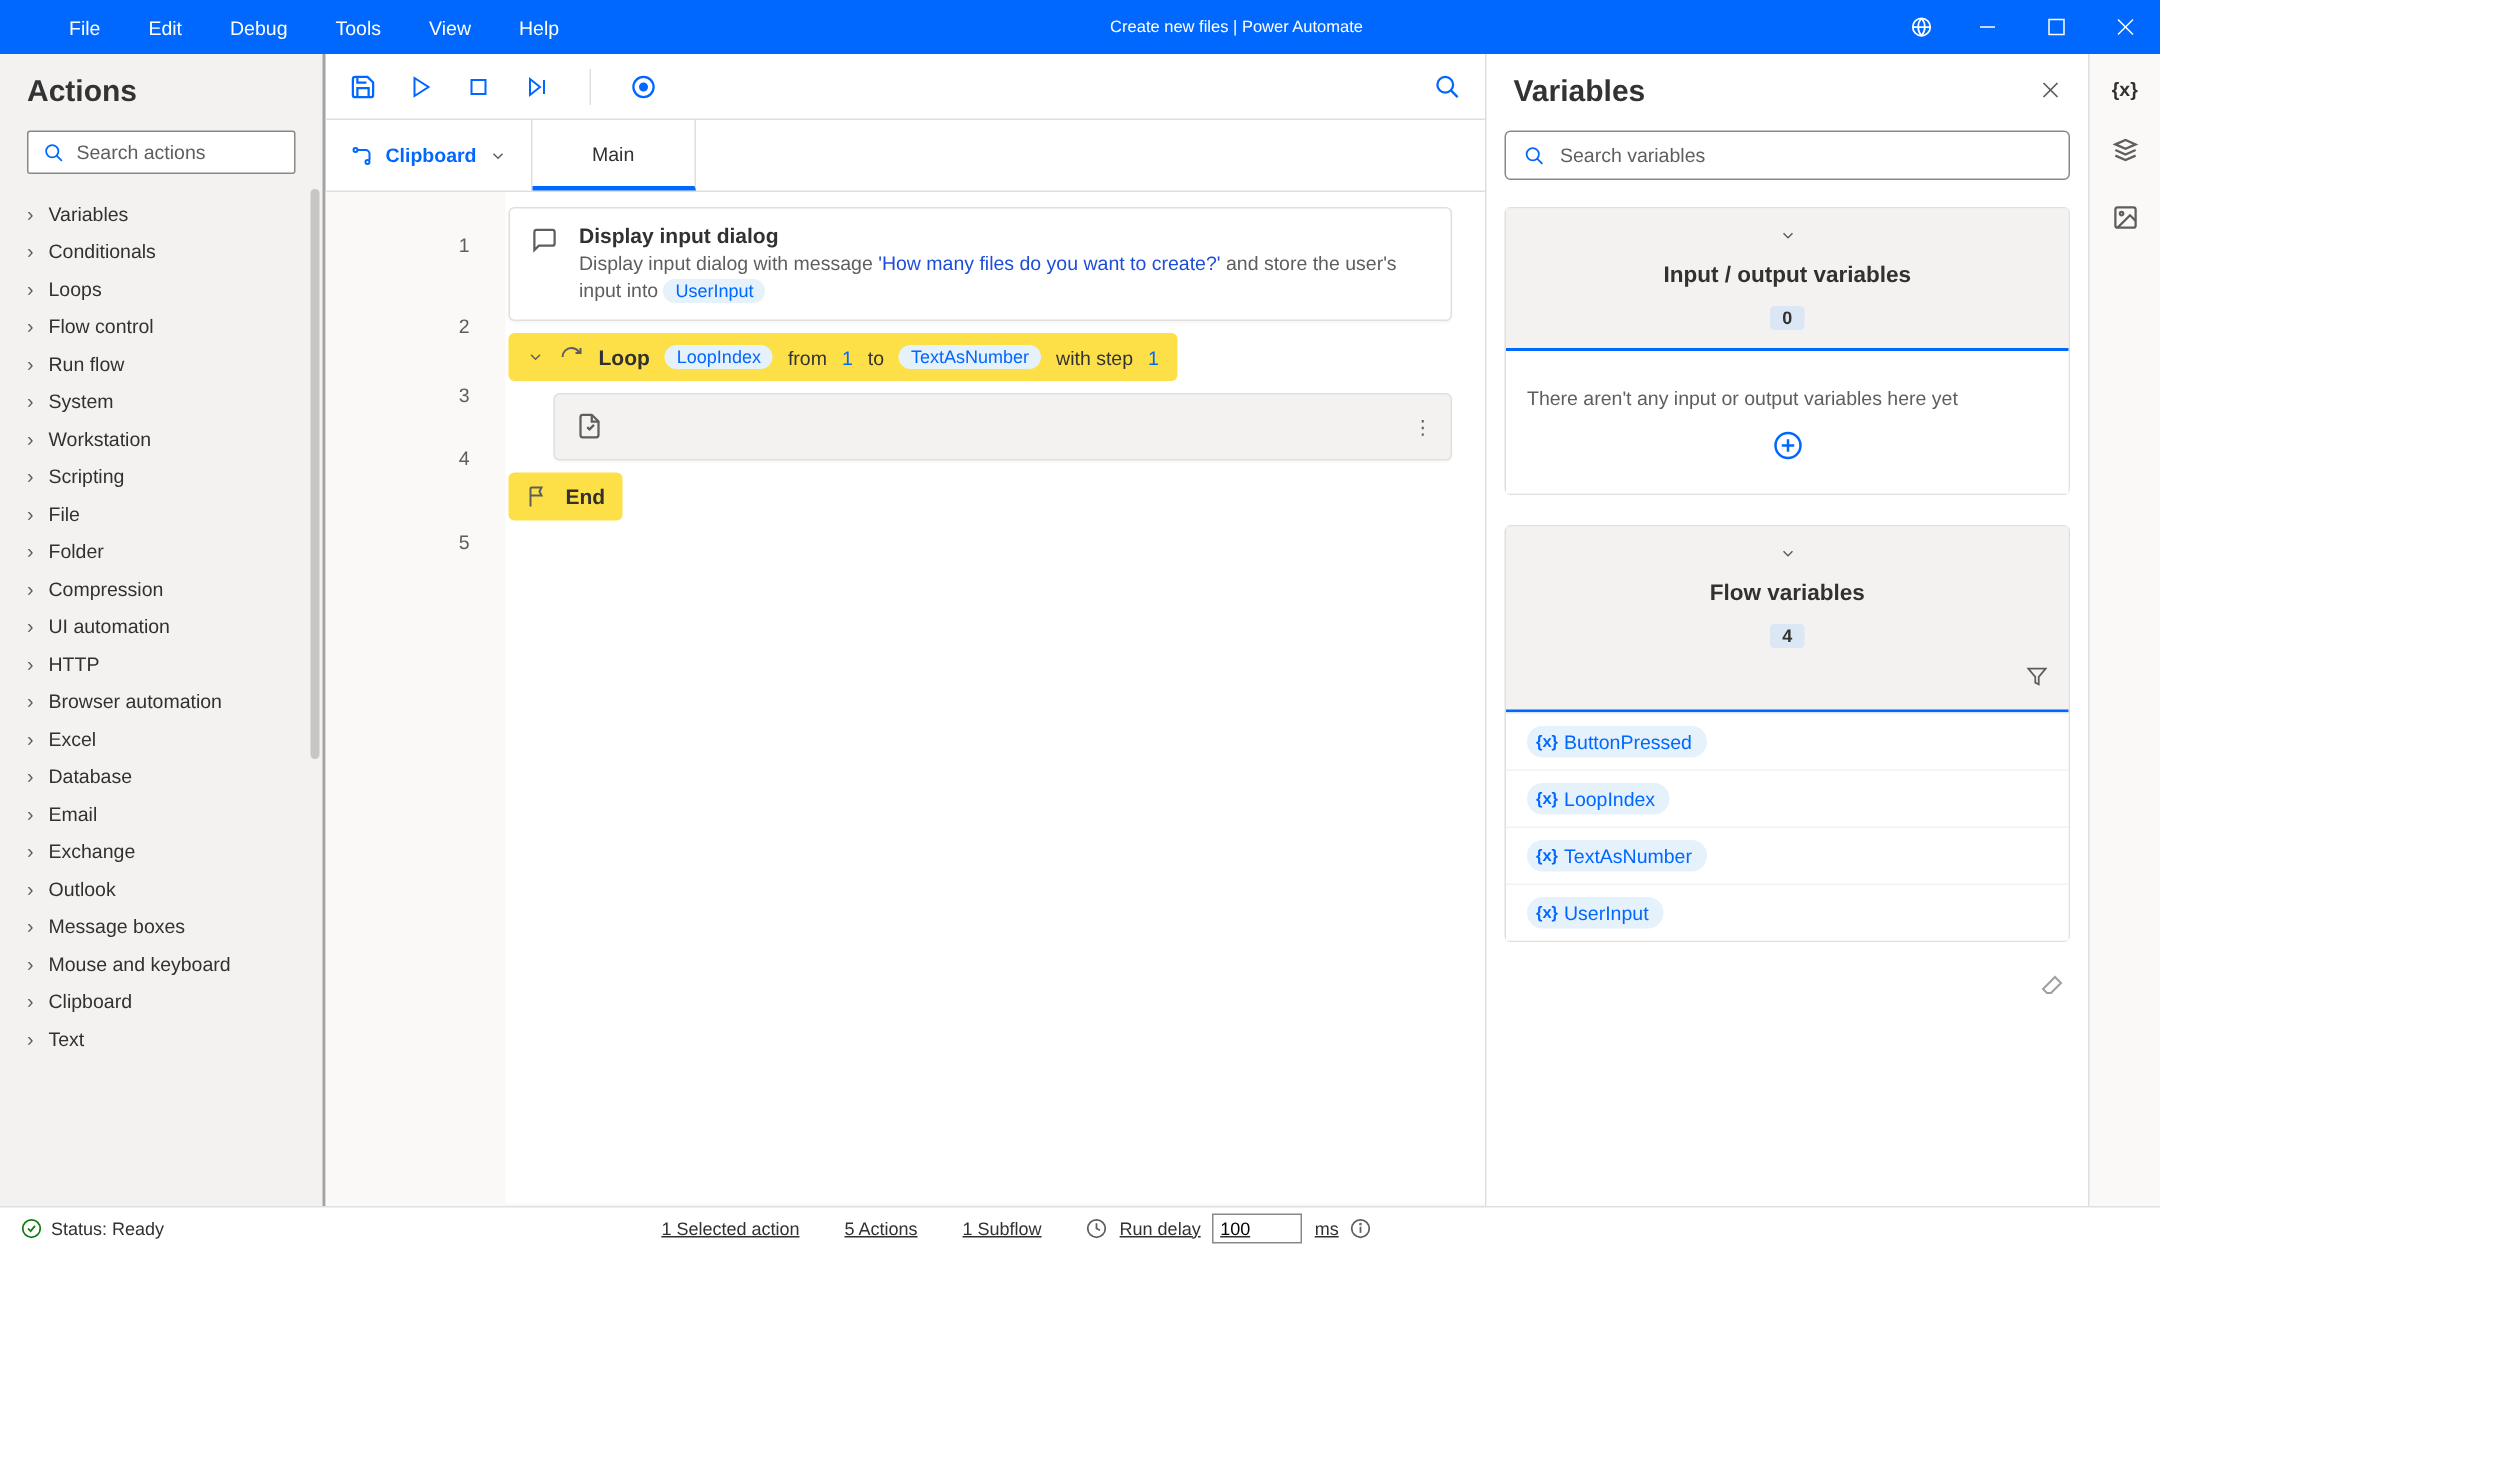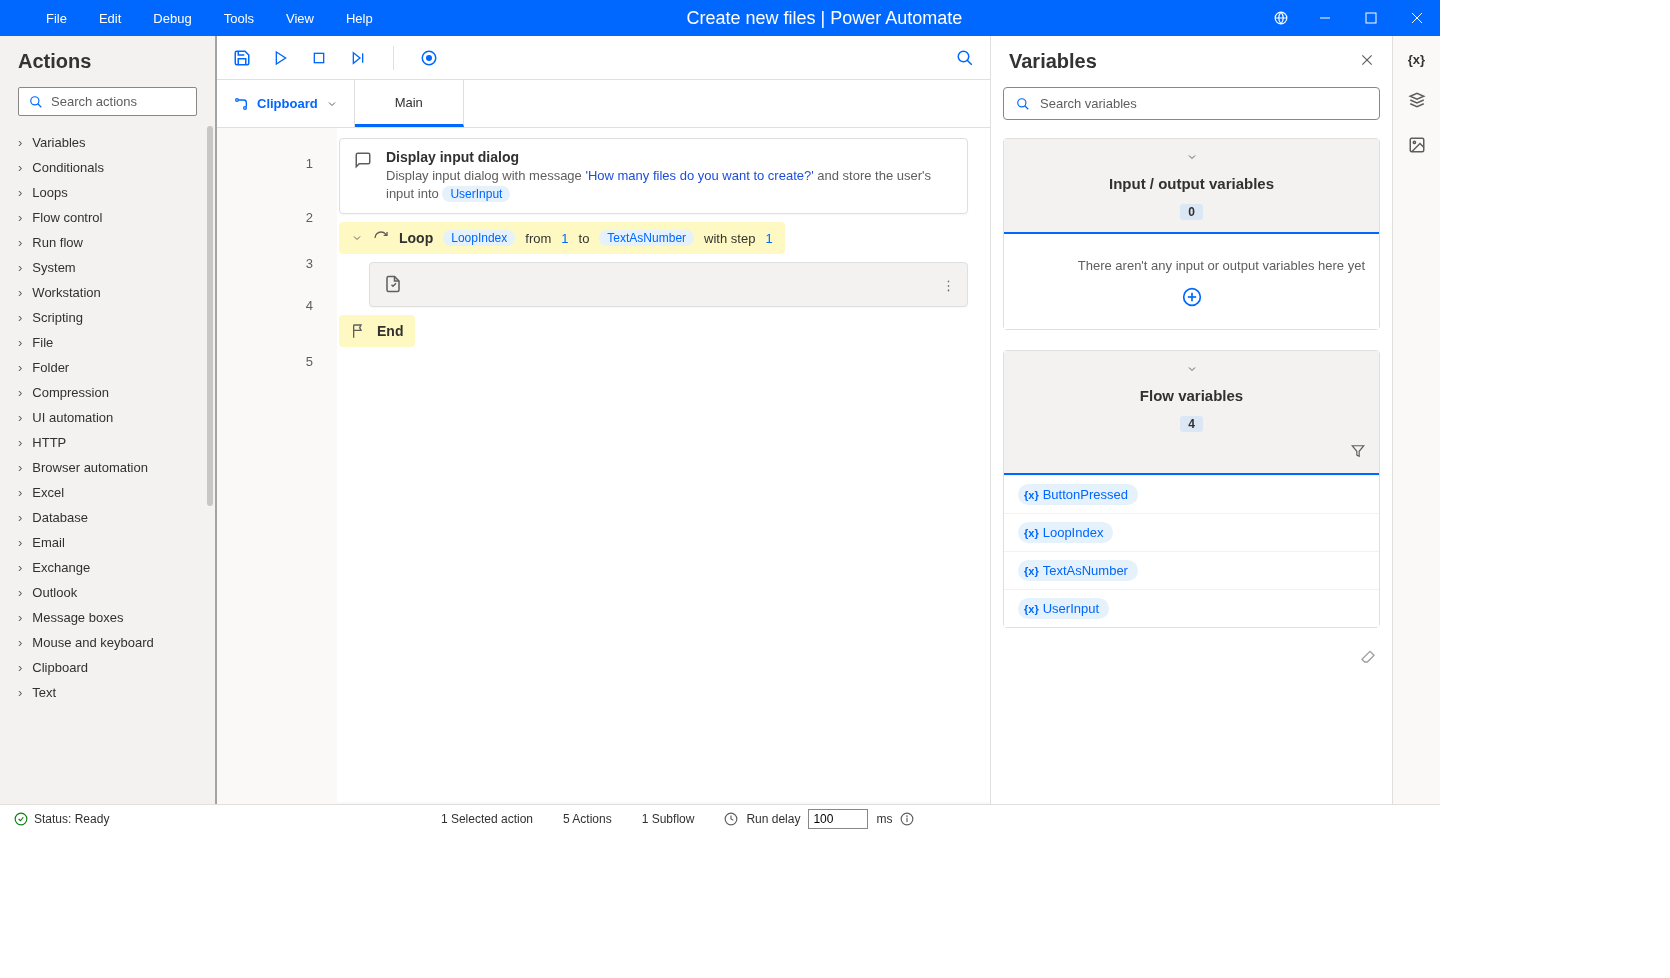--- a/index.html
+++ b/index.html
@@ -1,21 +1,21 @@
 <!DOCTYPE html>
 <html><head>
 <meta charset="utf-8">
 <style>
 * { box-sizing: border-box; margin: 0; padding: 0; }
 body { font-family: "Segoe UI", sans-serif; font-size: 13px; color: #333; background: #fff; width: 1440px; height: 832px; overflow: hidden; }
 
 .titlebar { background: #0067ff; height: 36px; display: flex; align-items: center; color: #fff; }
 .titlebar .menu { display: flex; gap: 0; padding-left: 30px; }
 .titlebar .menu span { padding: 8px 16px; font-size: 13px; }
-.titlebar .title { flex: 1; text-align: center; font-size: 18px; }
+.titlebar .title { flex: 1; text-align: center; font-size: 11px; }
 .titlebar .win-controls { display: flex; align-items: center; }
 .titlebar .win-controls .env { padding: 0 14px; font-size: 12px; display: flex; align-items: center; gap: 6px; }
 .titlebar .win-controls .btn { width: 46px; height: 36px; display: flex; align-items: center; justify-content: center; }
 .titlebar svg { stroke: #fff; }
 
 .main { display: flex; height: 768px; }
 .sidebar-left { width: 217px; background: #f3f2f1; border-right: 2px solid #a3a3a3; display: flex; flex-direction: column; }
 .sidebar-left h2 { font-size: 20px; font-weight: 600; padding: 14px 18px 8px; }
 .sidebar-left .search { margin: 6px 18px 10px; border: 1px solid #8a8886; background: #fff; border-radius: 2px; display: flex; align-items: center; padding: 6px 10px; color: #605e5c; }
 .sidebar-left .search svg { margin-right: 8px; }
@@ -43,55 +43,55 @@
 .action-card .icon { width: 20px; padding-top: 2px; color: #605e5c; }
 .action-card .body .title { font-weight: 600; font-size: 14px; color: #323130; margin-bottom: 2px; }
 .action-card .body .desc { font-size: 13px; color: #605e5c; line-height: 1.4; }
 .action-card .more { position: absolute; right: 12px; top: 50%; transform: translateY(-50%); color: #605e5c; }
 
 .token { background: #e5f1fb; color: #0067ff; padding: 1px 8px; border-radius: 10px; font-size: 12px; }
 .link-text { color: #1d4ed8; }
 .num { color: #0067ff; }
 
 .loop-container { }
-.loop-head, .loop-end { background: #fef9c3; border-radius: 4px; padding: 8px 12px; display: inline-flex; align-items: center; gap: 10px; margin-bottom: 8px; font-size: 13px; }
+.loop-head, .loop-end { background: #fde047; border-radius: 4px; padding: 8px 12px; display: inline-flex; align-items: center; gap: 10px; margin-bottom: 8px; font-size: 13px; }
 .loop-head .title, .loop-end .title { font-weight: 600; font-size: 14px; color: #323130; }
 .loop-body { padding-left: 30px; margin-bottom: 8px; }
 .loop-body .action-card { background: #f3f2f1; }
 
 .sidebar-right { width: 402px; border-left: 1px solid #e1dfdd; background: #fff; display: flex; flex-direction: column; position: relative; }
 .sidebar-right .hdr { display: flex; align-items: center; padding: 14px 18px 6px; }
 .sidebar-right .hdr h2 { font-size: 20px; font-weight: 600; flex: 1; }
 .sidebar-right .search { margin: 8px 12px; border: 1px solid #8a8886; border-radius: 4px; display: flex; align-items: center; padding: 8px 12px; color: #605e5c; }
 .sidebar-right .search svg { margin-right: 10px; }
 
 .var-section { margin: 10px 12px; border: 1px solid #e1dfdd; border-radius: 4px; background: #faf9f8; }
 .var-section .sec-head { display: flex; align-items: center; padding: 12px 14px; gap: 12px; border-bottom: 2px solid #0067ff; background: #f3f2f1; flex-direction: column; }
 .var-section .sec-head .t { font-weight: 600; font-size: 15px; color: #323130; }
 .var-section .sec-head .count { background: #dbe7f5; color: #323130; padding: 1px 8px; border-radius: 3px; font-size: 12px; font-weight: 600; }
 .var-section .sec-head .filter { margin-left: auto; color: #605e5c; }
 .var-section .sec-body { padding: 14px; background: #fff; }
-.var-section .empty { text-align: right; color: #605e5c; font-size: 13px; padding: 10px 0 0; }
+.var-section .empty { text-align: left; color: #605e5c; font-size: 13px; padding: 10px 0 0; }
 .var-section .add { display: flex; justify-content: center; padding: 14px 0 8px; }
 .var-section .add svg { stroke: #0067ff; }
 
 .var-chip-row { padding: 8px 14px; background: #fff; border-top: 1px solid #f3f2f1; }
 .var-chip { display: inline-flex; align-items: center; background: #e5f1fb; border-radius: 12px; padding: 3px 10px 3px 6px; gap: 4px; }
 .var-chip .vx { color: #0067ff; font-size: 11px; font-weight: 600; }
 .var-chip .vn { color: #0067ff; font-size: 13px; }
 .var-chip-row .valbox { display: inline-block; border: 1px solid #8a8886; height: 18px; width: 70px; vertical-align: bottom; margin-left: -30px; position: relative; z-index: -1; }
 
 .diamond { display: flex; justify-content: flex-end; padding: 10px 16px; color: #a19f9d; }
 
 .right-rail { width: 48px; border-left: 1px solid #e1dfdd; background: #faf9f8; display: flex; flex-direction: column; align-items: center; padding-top: 16px; gap: 24px; }
 .right-rail .active { position: relative; }
 
 .statusbar { height: 28px; border-top: 1px solid #e1dfdd; display: flex; align-items: center; padding: 0 14px; font-size: 12px; color: #323130; gap: 30px; box-shadow: 0 -1px 3px rgba(0,0,0,0.05); }
 .statusbar .status { display: flex; align-items: center; gap: 6px; }
-.statusbar .center-status { margin: 0 auto; display: flex; gap: 30px; align-items: center; }
+.statusbar .center-status { margin: 0 auto; display: flex; gap: 30px; align-items: center; text-decoration: underline; }
 .statusbar .rundelay { display: flex; align-items: center; gap: 8px; }
 .statusbar .rundelay input { width: 60px; border: 1px solid #8a8886; padding: 2px 4px; font-size: 12px; }
 
 </style>
 </head>
 <body>
 
 <div class="titlebar">
   <div class="menu">
     <span>File</span>

